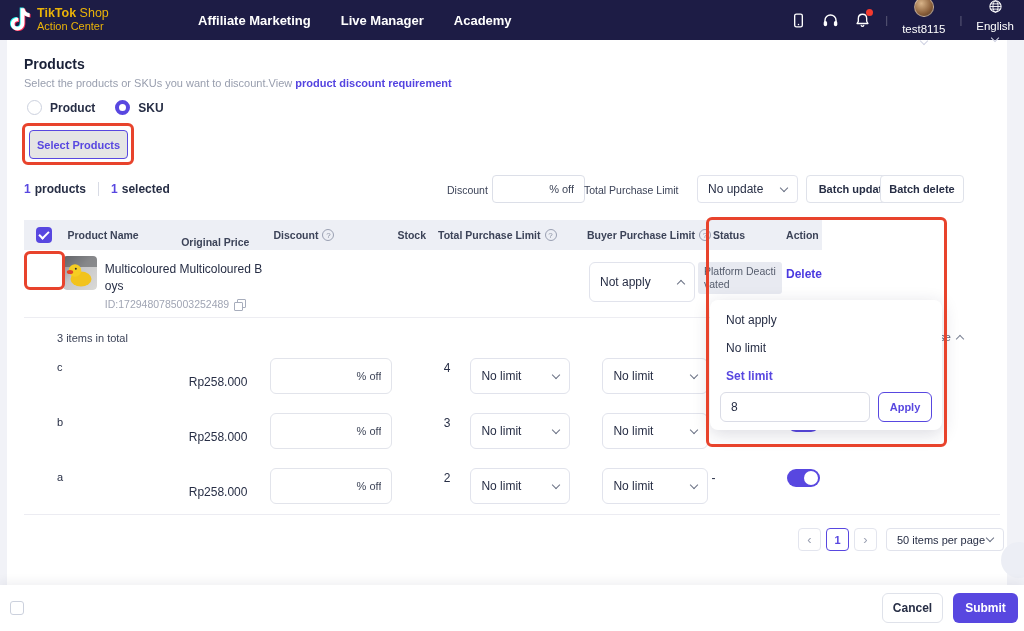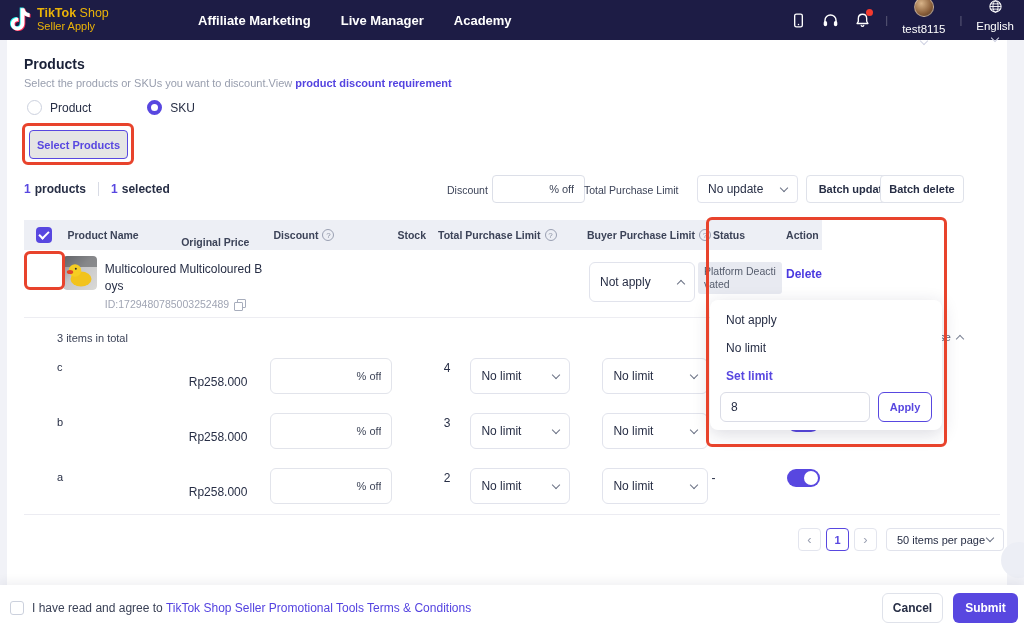--- a/index.html
+++ b/index.html
@@ -26,21 +26,21 @@
   .chev.up { transform:rotate(-135deg); margin-top:3px; }
   .chev.w { color:#cfd2e2; }
 
   
   .gutter { position:absolute; top:40px; height:545px; background:#f1f2f7; }
 
   
   .sec-title { font-size:14px; font-weight:800; color:#1a2138; }
   .sec-sub { font-size:11px; color:#989eae; }
   .sec-sub a, .link { color:#5443e0; font-weight:700; text-decoration:none; cursor:pointer; }
-  .radio-row { display:flex; align-items:flex-start; gap:56px; }
+  .radio-row { display:flex; align-items:flex-start; gap:20px;font-weight:bold; }
   .radio-item { display:flex; align-items:center; gap:8px; font-size:12px; color:#272e45; cursor:pointer; }
   .radio { width:15px; height:15px; border-radius:50%; border:1px solid #ccd1de; background:#fff; }
   .radio.on { border:4.5px solid #5847e0; }
   .btn-outline { display:flex; align-items:center; justify-content:center; background:#e5e5e5; border:1px solid #5847e0; color:#5847e0; font-size:11px; font-weight:700; border-radius:4px; cursor:pointer; }
   .btn-plain { display:flex; align-items:center; justify-content:center; background:#fff; border:1px solid #dfe2ea; color:#272e45; font-size:11px; font-weight:700; border-radius:4px; cursor:pointer; }
 
   
   .counts { display:flex; align-items:center; font-size:12px; font-weight:700; color:#272e45; }
   .counts .num { color:#5847e0; margin-right:4px; }
   .vdiv { width:1px; height:14px; background:#d8dbe5; margin:0 12px; }
@@ -112,21 +112,21 @@
       <svg width="21" height="25" viewBox="0 0 24 28">
         <defs>
             <path id="nt" d="M16.5 1c.4 3.4 2.6 5.6 6 5.9v4.1c-2.2 0-4.1-.7-6-2v9.1c0 5.1-3.4 8.4-8 8.4-4.4 0-7.5-3.2-7.5-7.3 0-4.5 3.6-7.6 8.4-7.3v4.3c-2.3-.5-4.2.8-4.2 3 0 1.9 1.4 3.2 3.3 3.2 2.2 0 3.6-1.5 3.6-4.1V1h4.4z"></path>
           </defs>
         <use href="#nt" fill="#25f4ee" transform="translate(-1,-0.7)"></use>
         <use href="#nt" fill="#fe2c55" transform="translate(1,0.7)"></use>
         <use href="#nt" fill="#ffffff"></use>
       </svg>
       <div class="logo-text">
         <div class="l1"><b>TikTok</b><span> Shop</span></div>
-        <div class="l2">Seller Apply</div>
+        <div class="l2">Action Center</div>
       </div>
     </div>
     <nav class="nav-links">
       <span class="nav-link">Affiliate Marketing</span>
       <span class="nav-link">Live Manager</span>
       <span class="nav-link">Academy</span>
     </nav>
     <div class="nav-right">
       <span class="nav-ico">
         <svg width="17" height="17" viewBox="0 0 20 20">
@@ -376,20 +376,17 @@
     <span class="pg-btn pg-cur">1</span>
     <span class="pg-btn">›</span>
     <span class="ui-select" style="width:118px; height:23px; margin-left:4px; font-size:11px;">
       <span>50 items per page</span>
       <span class="chev" style="color:#6b7285;"></span>
     </span>
   </div>
 
   <footer class="footer">
     <span class="cb-empty"></span>
-    <span class="agree">
-      <span>I have read and agree to </span><a class="link" style="font-weight:400;">TikTok Shop Seller Promotional Tools Terms &amp; Conditions</a>
-    </span>
     <button class="btn-cancel">Cancel</button>
     <button class="btn-submit">Submit</button>
   </footer>
 
 </div>
 
 </body></html>

